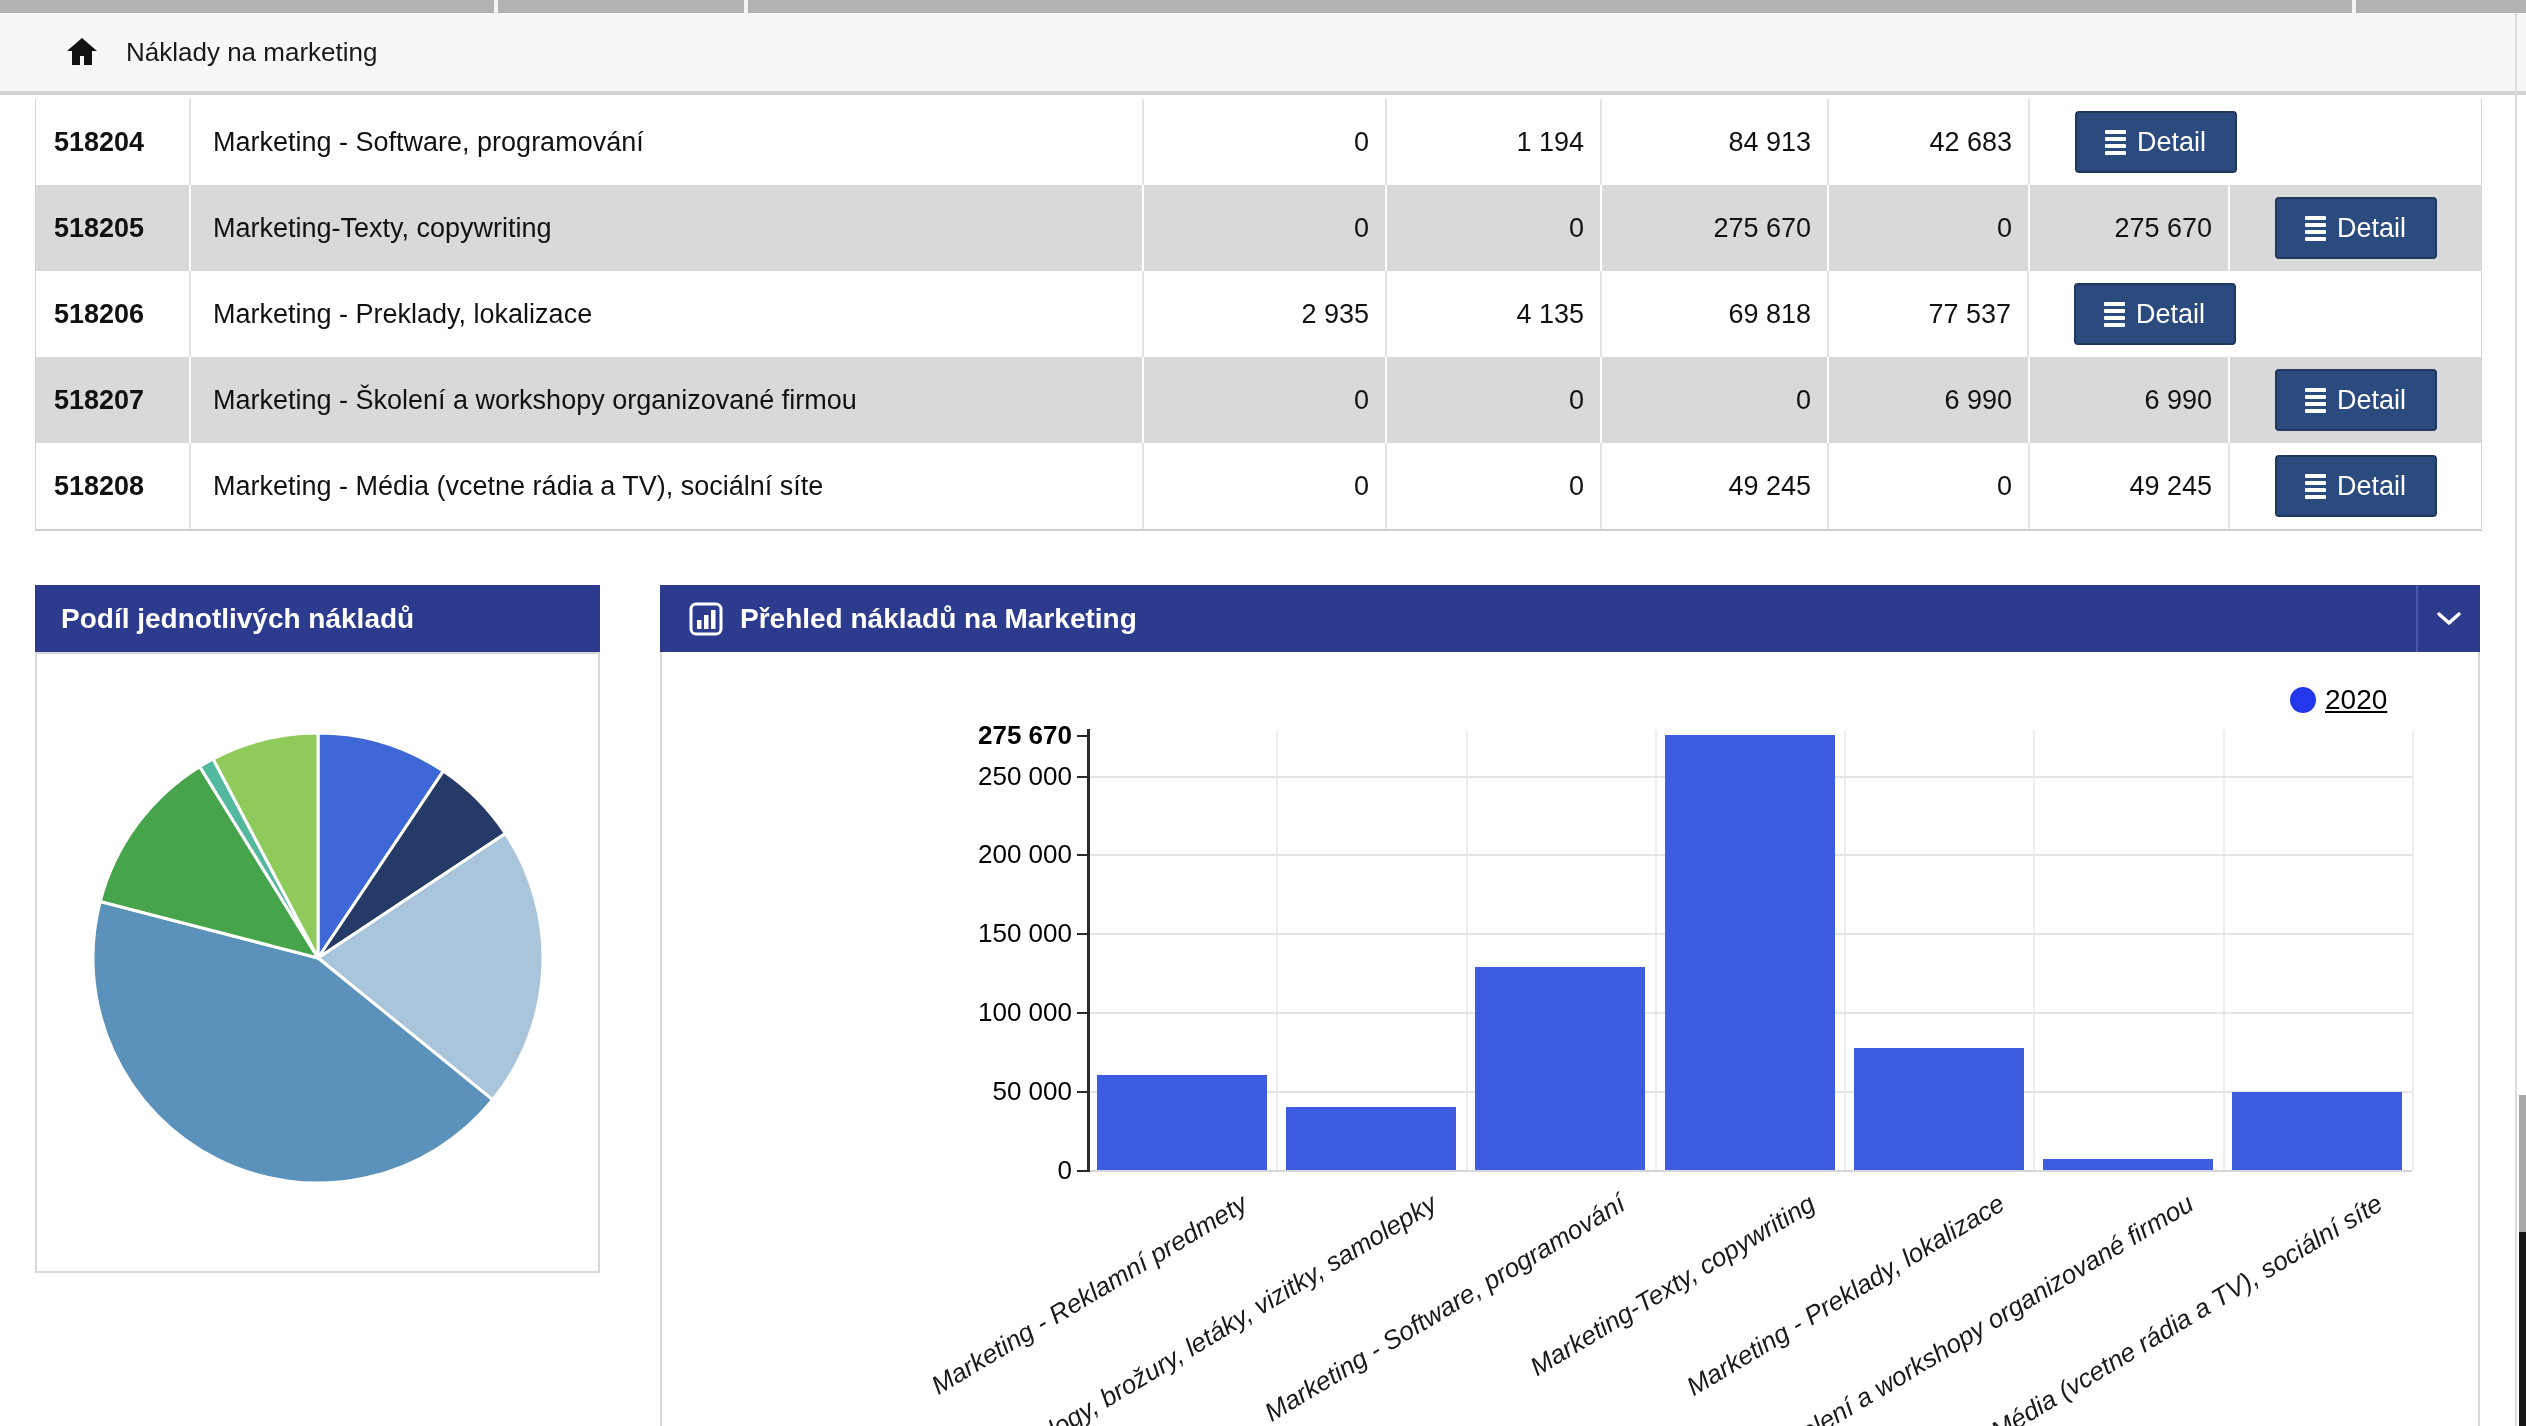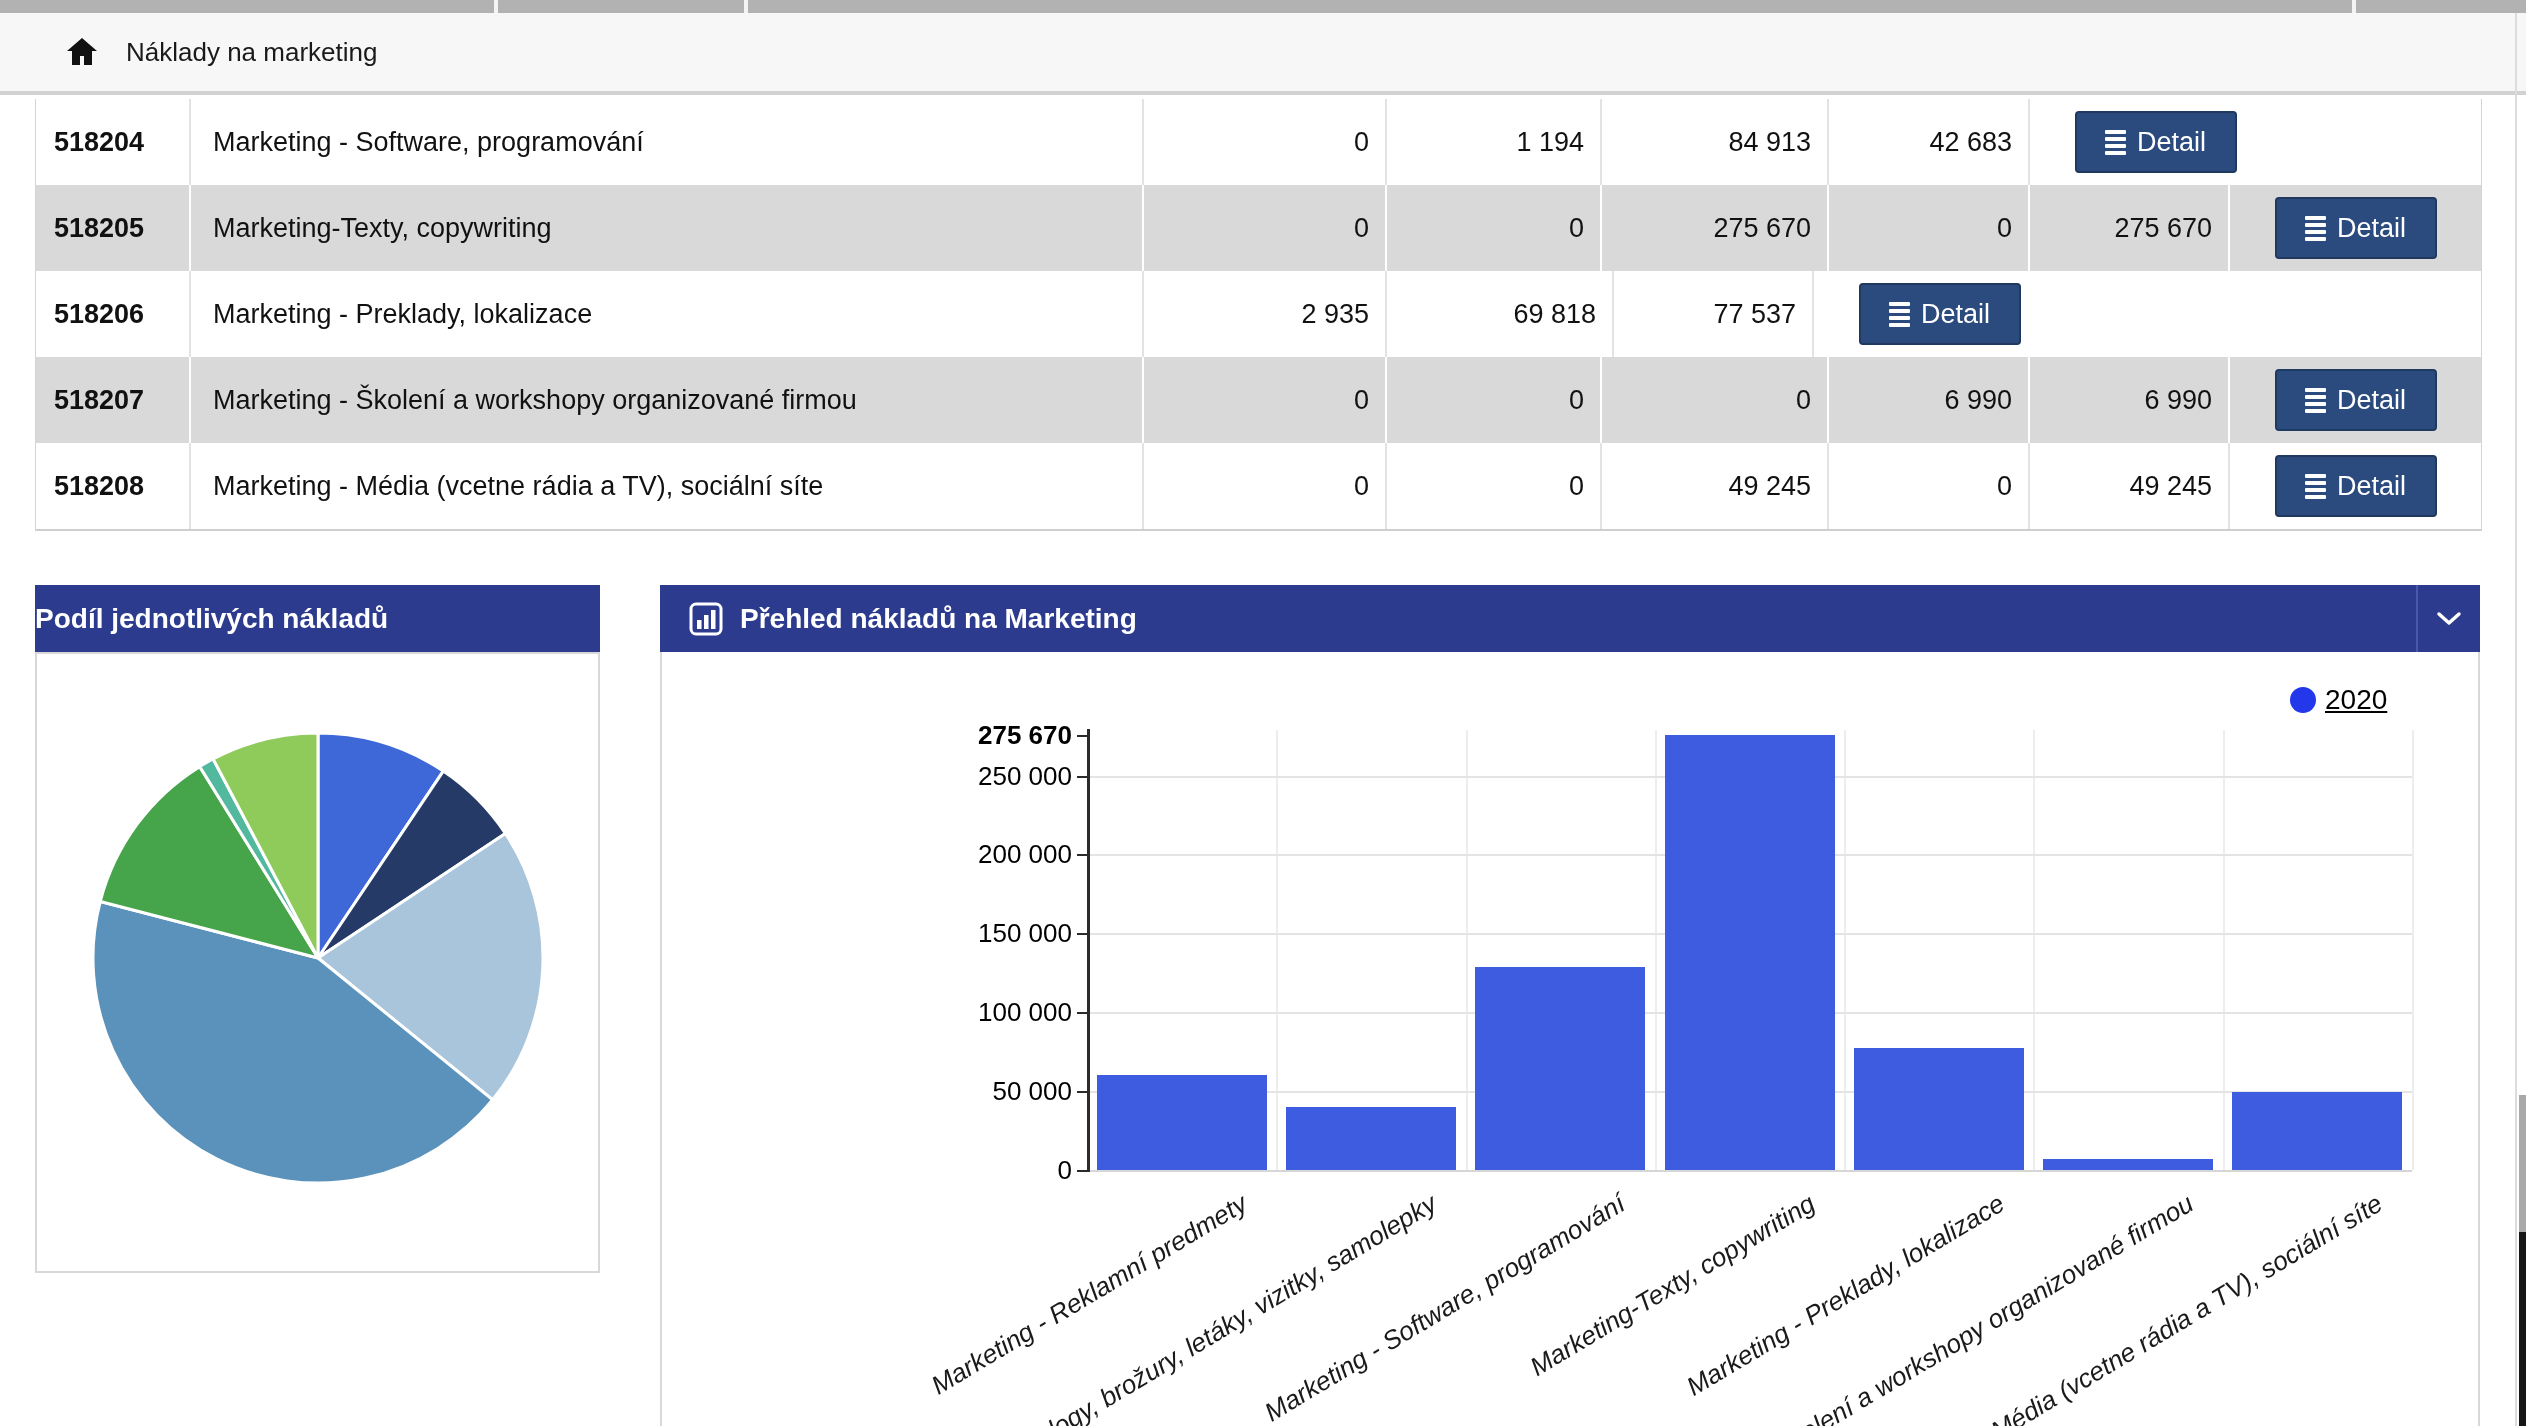--- a/index.html
+++ b/index.html
@@ -26,21 +26,21 @@
   .cell.num{text-align:right;padding-right:16px;}
   .cell.action{display:flex;align-items:center;justify-content:center;line-height:normal;}
   .detail-btn{width:162px;height:62px;background:#2b4a7d;border:2px solid #20395f;border-radius:4px;
               color:#fff;font-size:27px;font-family:inherit;display:flex;align-items:center;
               justify-content:center;gap:11px;cursor:pointer;}
   .dicon{display:block;}
   .dicon i{display:block;width:21px;height:4px;background:#fff;margin:3px 0;border-radius:1px;}
   
   .panel-header{position:absolute;height:67px;background:#2c3b8e;color:#fff;display:flex;
                 align-items:center;font-size:28px;font-weight:bold;box-sizing:border-box;}
-  .pie-header{left:35px;top:585px;width:565px;}
+  .pie-header{left:35px;top:585px;width:565px;padding-left:26px;}
   .bar-header{left:660px;top:585px;width:1820px;padding-left:28px;gap:16px;}
   .collapse-box{position:absolute;right:0;top:0;width:62px;height:67px;border-left:2px solid #4a58ab;
                 display:flex;align-items:center;justify-content:center;cursor:pointer;background:#2c3b8e;}
   .pie-body{position:absolute;left:35px;top:652px;width:565px;height:621px;background:#fff;
             border:2px solid #d8d8d8;box-sizing:border-box;}
   .bar-body{position:absolute;left:660px;top:652px;width:1820px;height:792px;background:#fff;
             border-left:2px solid #d8d8d8;border-right:2px solid #d8d8d8;box-sizing:border-box;overflow:hidden;}
   #plot{position:absolute;left:0;top:0;width:1816px;height:790px;}
   .vgrid{position:absolute;width:2px;background:#ededed;}
   .hgrid{position:absolute;height:2px;background:#e4e4e4;}
@@ -118,20 +118,21 @@
               <i></i>
             </span>
             <span>Detail</span>
           </button>
         </div>
       </div>
       <div class="trow">
         <div class="cell code" style="width: 153px;">518206</div>
         <div class="cell lbl" style="width: 953px;">Marketing - Preklady, lokalizace</div>
         <div class="cell num" style="width: 243px;">2 935</div>
+        <div class="cell num" style="width: 215px;">4 135</div>
         <div class="cell num" style="width: 227px;">69 818</div>
         <div class="cell num" style="width: 200px;">77 537</div>
         <div class="cell action" style="width: 253px;">
           <button class="detail-btn">
             <span class="dicon">
               <i></i>
               <i></i>
               <i></i>
               <i></i>
             </span>

